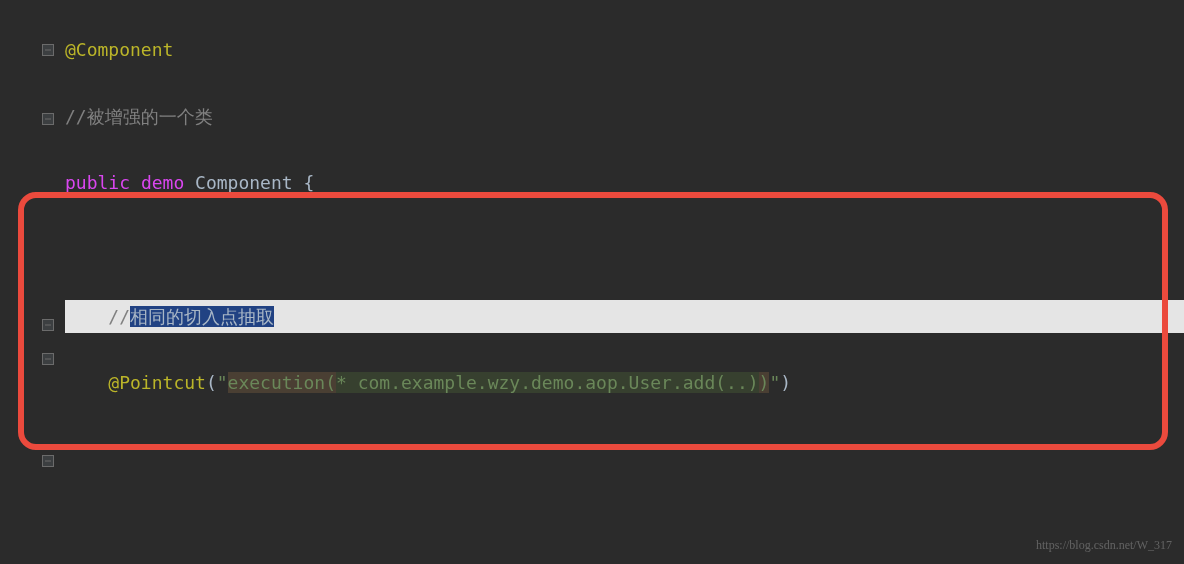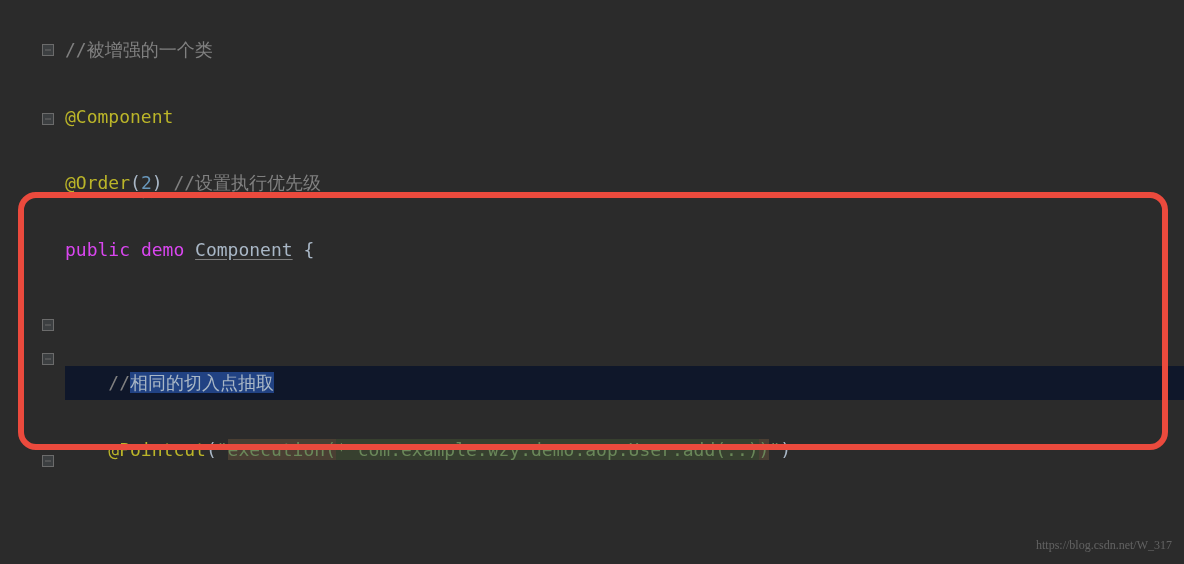--- a/index.html
+++ b/index.html
@@ -54,21 +54,21 @@
     .annotation { color: #bbb529; }
     .keyword { color: #d946ef; }
     .classname { color: #a9b7c6; text-decoration: underline; text-decoration-color: #808080; text-underline-offset: 3px; }
     .number { color: #6897bb; }
     .wavy { text-decoration: underline wavy #808080; text-underline-offset: 3px; }
     .string { color: #6a8759; }
     .paren { color: #a9b7c6; }
     .highlight-green { background: rgba(68, 85, 51, 0.5); margin-top: 6px; }
     .highlight-brown { background: rgba(89, 73, 56, 0.7); }
     .selected { background: #214283; color: #a9b7c6; }
-    .caret-line { background: #0f172a; }
+    .caret-line { background: #e5e5e5; }
     .red-box {
       position: absolute;
       left: 18px;
       top: 192px;
       width: 1150px;
       height: 258px;
       border: 6px solid #eb4a3d;
       border-radius: 18px;
       pointer-events: none;
     }
@@ -86,23 +86,22 @@
 
 <div class="gutter">
   <div class="gutter-icon minus" style="top:44px"></div>
   <div class="gutter-icon minus" style="top:113px"></div>
   <div class="gutter-icon minus" style="top:319px"></div>
   <div class="gutter-icon minus" style="top:353px"></div>
   <div class="gutter-icon minus" style="top:455px"></div>
 </div>
 
 <div class="code">
+<span class="line"><span class="annotation">@Component</span></span>
 <span class="line"><span class="comment">//被增强的一个类</span></span>
-<span class="line"><span class="annotation">@Component</span></span>
-<span class="line"><span class="annotation">@Order</span><span class="paren">(</span><span class="number wavy">2</span><span class="paren">)</span><span class="comment"> //设置执行优先级</span></span>
 <span class="line"><span class="keyword">public</span> <span class="keyword">demo</span> <span class="classname">Component</span><span> {</span></span>
 <span class="line"> </span>
 <span class="line caret-line">    <span class="comment">//</span><span class="selected">相同的切入点抽取</span></span>
 <span class="line">    <span class="annotation">@Pointcut</span><span class="paren">(</span><span class="string">"</span><span class="string highlight-brown">execution(</span><span class="string highlight-green">* com.example.wzy.demo.aop.User.add(..)</span><span class="string highlight-brown">)</span><span class="string">"</span><span class="paren">)</span></span>
 
 
 
 
 
 

